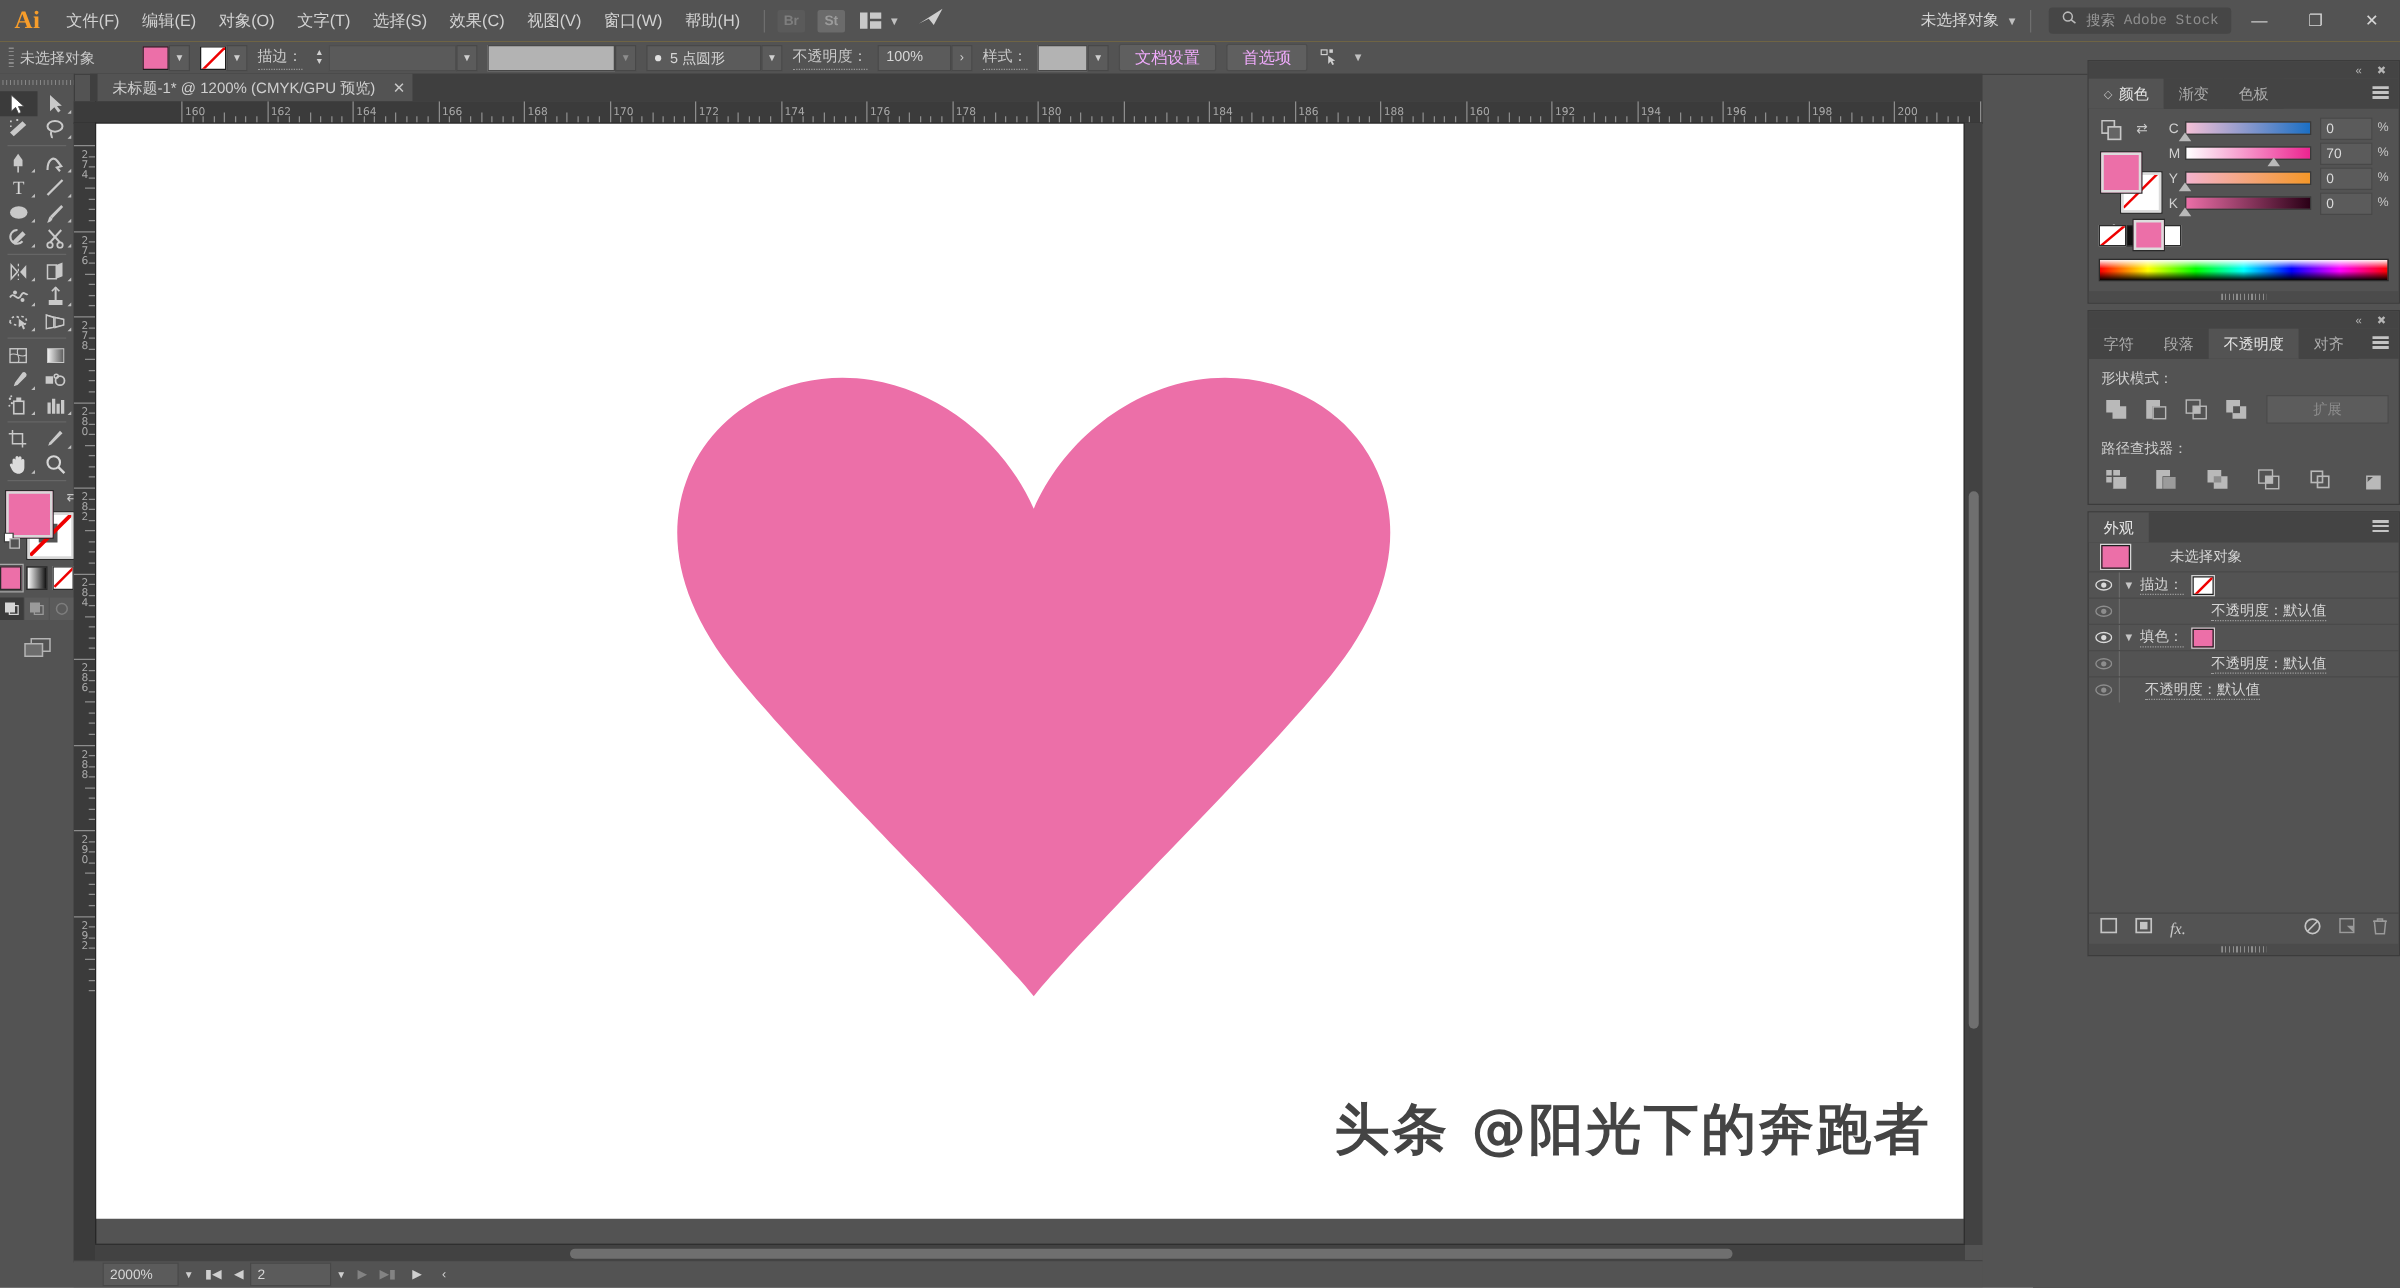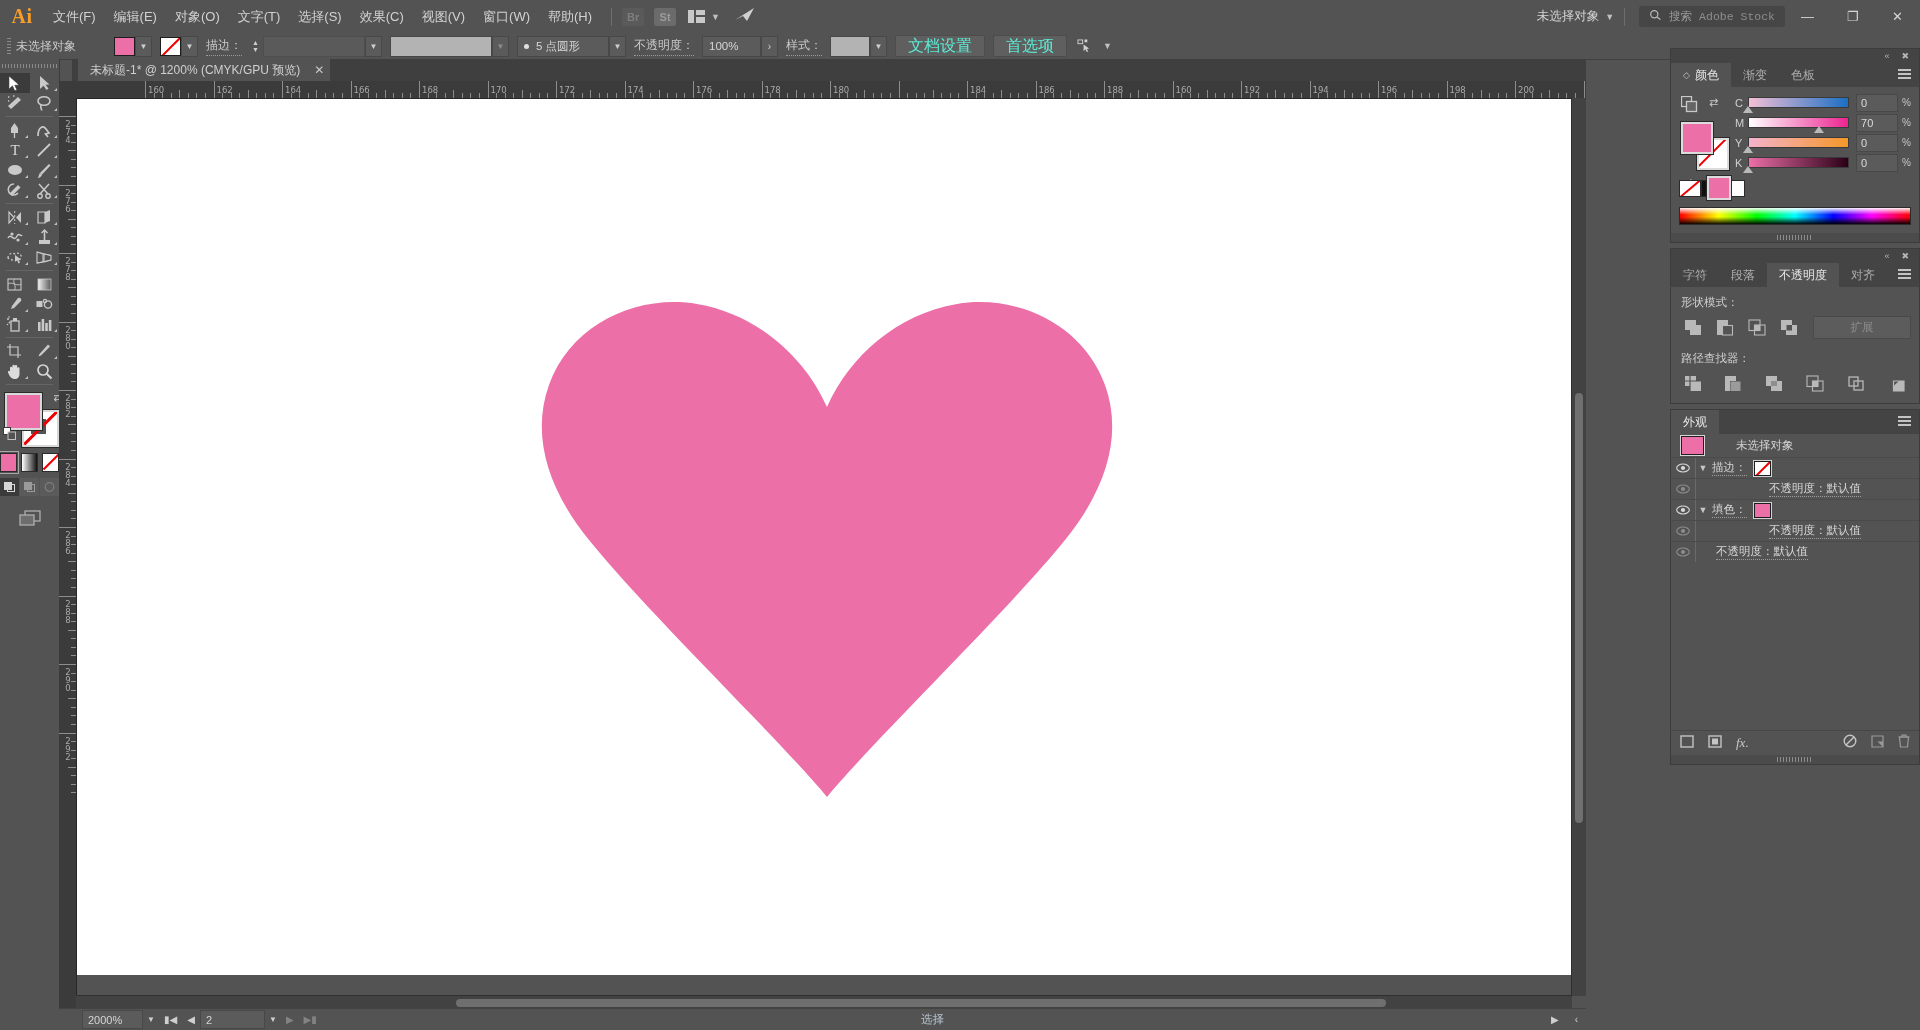--- a/index.html
+++ b/index.html
@@ -100,21 +100,21 @@
   }
   .cb-field {
     height: 19px; background: #5b5b5b; border: 1px solid #484848;
     display: flex; align-items: center; color: #d6d6d6; font-size: 11.5px;
     padding: 0 6px;
   }
   .cb-field.dis { background:#5a5a5a; color:#828282; border-color:#4e4e4e; }
   .cb-field.wbox { background:#b3b3b3; }
   .cb-btn {
     height: 20px; background: #5f5f5f; border: 1px solid #4c4c4c; border-radius: 2px;
-    color: #5eead4; font-size: 16px; display: flex; align-items: center;
+    color: #f0abfc; font-size: 13px; display: flex; align-items: center;
     padding: 0 12px; margin-right: 8px;
   }
 
   
   .tabstrip {
     position: absolute; left: 72px; top: 59px; width: 1514px; height: 22px;
     background: #3f3f3f;
   }
   .doctab {
     position: absolute; left: 6px; top: 0; height: 22px;
@@ -1033,40 +1033,40 @@
         <path d="M300 515
                  C 255 460, 120 330, 62 258
                  C 18 204, 5 150, 22 103
                  C 44 42, 110 12, 170 22
                  C 230 32, 278 75, 300 125
                  C 322 75, 370 32, 430 22
                  C 490 12, 556 42, 578 103
                  C 595 150, 582 204, 538 258
                  C 480 330, 345 460, 300 515 Z" fill="#ec6fa8"></path>
       </svg>
+      <div class="watermark">头条 @阳光下的奔跑者</div>
     </div>
 
     <div class="scroll-v">
         <div class="thumb"></div>
       </div>
     <div class="scroll-h">
         <div class="thumb"></div>
       </div>
   </div>
 
   <div class="statusbar">
     <div class="sb-zoom">2000%</div>
     <div class="sb-dd">▼</div>
     <span class="sb-nav">▮◀</span>
     <span class="sb-nav">◀</span>
     <div class="sb-page">2</div>
     <div class="sb-dd">▼</div>
     <span class="sb-nav dim">▶</span>
     <span class="sb-nav dim">▶▮</span>
-    <div class="sb-status">选择</div>
     <span class="sb-arrow">▶</span>
     <span class="sb-arrow">‹</span>
   </div>
 
   <div class="panelcol">
 
     <div class="panel">
       <div class="panel-topbar">
         <span class="ptb-icon">«</span>
         <span class="ptb-icon">✖</span>

